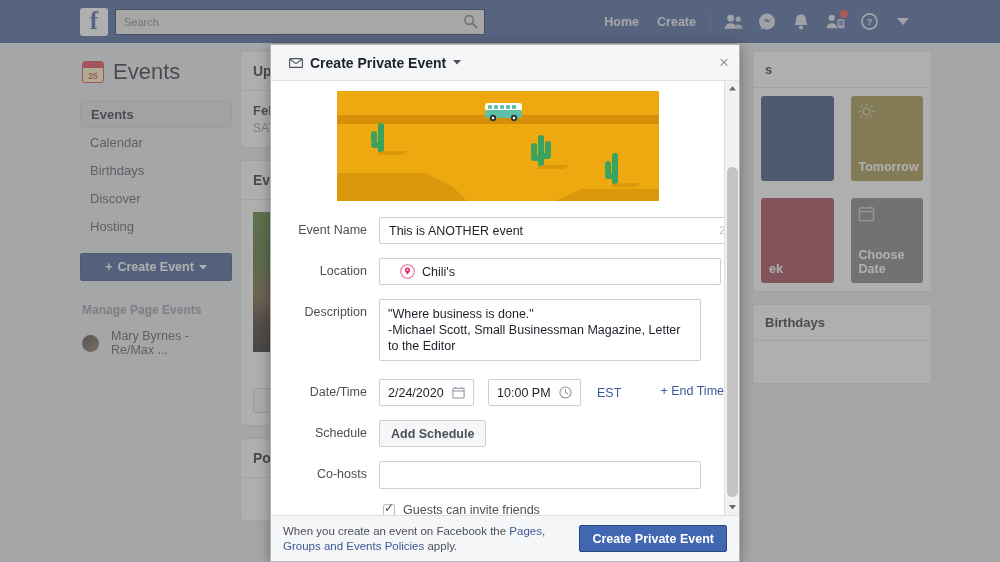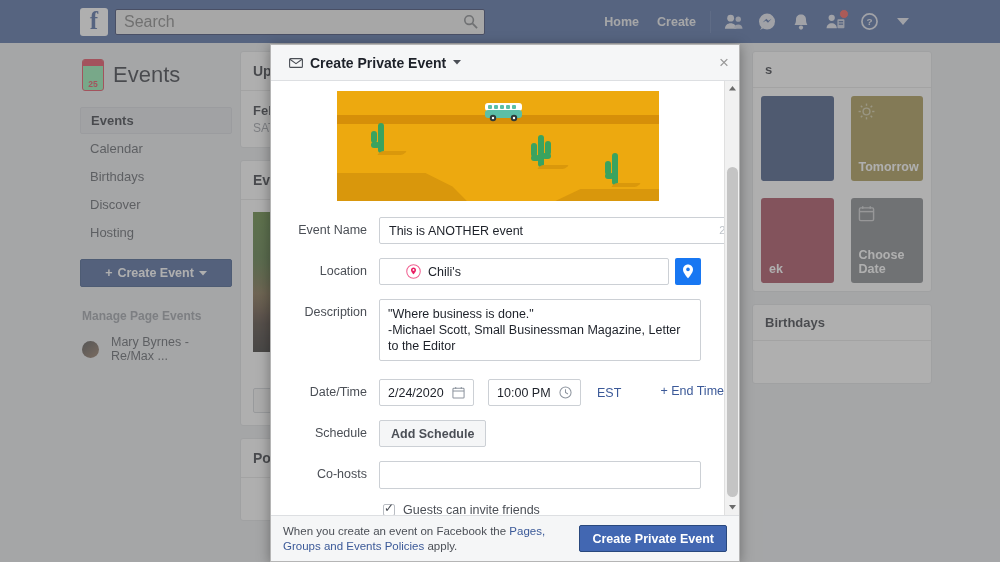--- a/index.html
+++ b/index.html
@@ -23,21 +23,21 @@
     font-family:"Liberation Serif", serif;
     font-weight:bold; font-size:25px; line-height:26px;
     text-align:center; letter-spacing:0;
   }
   #search-wrap{
     position:relative; margin-left:7px; width:370px; height:26px;
   }
   #search-input{
     width:100%; height:26px; border:1px solid #1d2a5b;
     background:#ededed; border-radius:2px;
-    font-size:16px; color:#606770;
+    font-size:11px; color:#606770;
     padding:0 22px 0 8px; outline:none;
     font-family:"Liberation Sans", sans-serif;
   }
   #search-icon{
     position:absolute; right:7px; top:5px; width:15px; height:15px;
     opacity:.75;
   }
   #top-right{
     position:absolute; right:80px; top:0; height:43px;
     display:flex; align-items:center; gap:0;
@@ -71,22 +71,22 @@
   
   #sidebar{
     position:absolute; left:80px; top:8px; width:152px;
   }
   #events-title{
     display:flex; align-items:center; gap:9px;
     font-size:22px; color:#1d2129; font-weight:normal;
     margin:8px 0 16px 2px;
   }
   #cal-glyph{
-    width:22px; height:32px; border:1.5px solid #e4344a; border-radius:3px;
-    position:relative; background:#86efac; flex:none;
+    width:22px; height:22px; border:1.5px solid #e4344a; border-radius:3px;
+    position:relative; background:#fef9c3; flex:none;
   }
   #cal-glyph:before{
     content:""; position:absolute; left:0; right:0; top:0; height:6px;
     background:#e4344a; border-radius:1.5px 1.5px 0 0;
   }
   #cal-glyph span{
     position:absolute; left:0; right:0; bottom:1px; text-align:center;
     font-size:8.5px; color:#e4344a; font-weight:bold; line-height:10px;
   }
   .nav-item{
@@ -257,22 +257,22 @@
   .txt{
     width:386px; height:27px; border:1px solid #ccd0d5; border-radius:2px;
     font-size:12.5px; color:#1d2129; padding:0 48px 0 9px;
     font-family:"Liberation Sans", sans-serif; background:#fff; outline:none;
   }
   #name-count{
     position:absolute; right:12px; top:7px; font-size:11px; color:#bec3c9;
   }
   #loc-wrap{ display:flex; gap:6px; align-items:center; }
   #loc-box{
-    width:290px; height:27px; border:1px solid #ccd0d5; border-radius:2px;
-    display:flex; align-items:center; gap:7px; padding:0 26px; background:#fff;
+    width:342px; height:27px; border:1px solid #ccd0d5; border-radius:2px;
+    display:flex; align-items:center; gap:7px; padding:0 20px; background:#fff;
   }
   #loc-value{ font-size:12.5px; color:#1d2129; }
   #loc-map-btn{
     width:26px; height:27px; background:#1877f2; border-radius:2px;
     display:flex; align-items:center; justify-content:center;
   }
   #desc{
     width:322px; height:62px; border:1px solid #ccd0d5; border-radius:2px;
     font-size:12.5px; color:#1d2129; padding:6px 8px; resize:none;
     line-height:16px; font-family:"Liberation Sans", sans-serif; outline:none;

